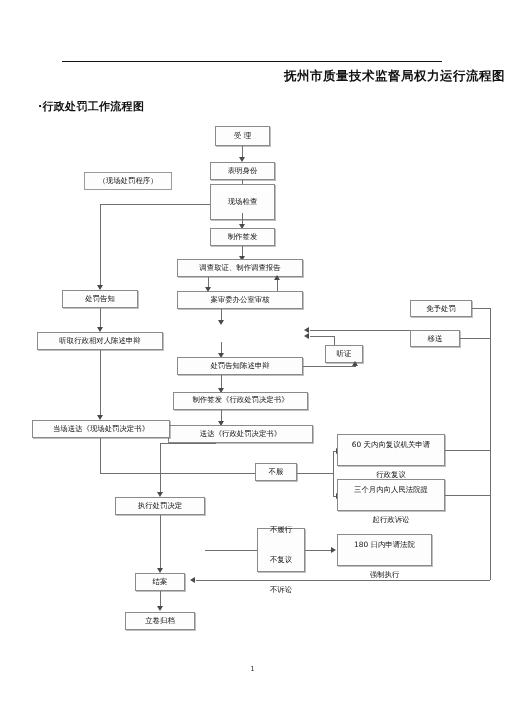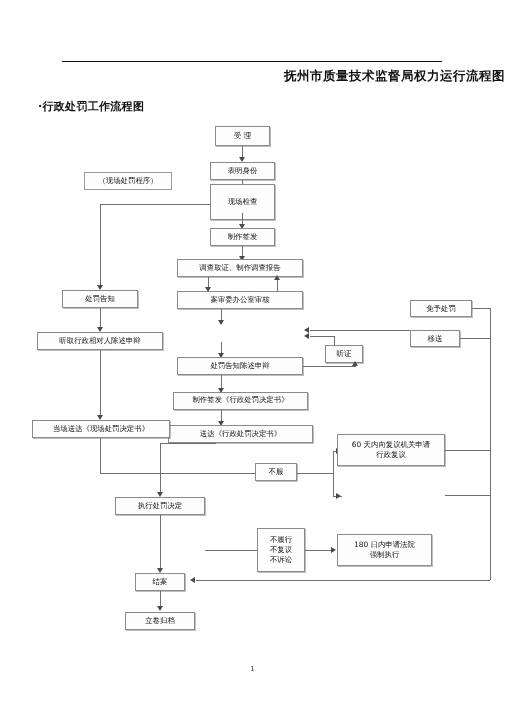--- a/index.html
+++ b/index.html
@@ -28,21 +28,21 @@
     background:#fdfdfd;
     font-size:7.4px;line-height:1.35;
     color:#111;
     display:flex;align-items:center;justify-content:center;
     text-align:center;
     padding:1px 2px;
     box-shadow:1px 1px 0 rgba(0,0,0,.25);
   }
   .node.plain{box-shadow:none;border-color:#9a9a9a;}
   .node.ml{flex-direction:column;}
-  .node .ln{display:block;width:100%;}
+  .node .ln{display:block;width:100%;margin-top:20px;}
 
   
   .ln-v,.ln-h{position:absolute;background:#6f6f6f;}
   .ln-v{width:1px;}
   .ln-h{height:1px;}
 
   .arw{position:absolute;width:0;height:0;}
   .arw.down{border-left:3px solid transparent;border-right:3px solid transparent;border-top:5px solid #4a4a4a;}
   .arw.up{border-left:3px solid transparent;border-right:3px solid transparent;border-bottom:5px solid #4a4a4a;}
   .arw.right{border-top:3px solid transparent;border-bottom:3px solid transparent;border-left:5px solid #4a4a4a;}
@@ -164,20 +164,24 @@
   <div class="ln-v" style="left:333px;top:451px;height:45px;"></div>
   <div class="ln-h" style="left:333px;top:451px;width:9px;"></div>
   <div class="arw right" style="left:336px;top:448px;"></div>
   <div class="ln-h" style="left:333px;top:496px;width:9px;"></div>
   <div class="arw right" style="left:336px;top:493px;"></div>
 
   <div class="node ml" style="left:337px;top:434px;width:108px;height:32px;">
     <span class="ln">60 天内向复议机关申请</span>
     <span class="ln">行政复议</span>
   </div>
+  <div class="node ml" style="left:337px;top:479px;width:108px;height:32px;">
+    <span class="ln">三个月内向人民法院提</span>
+    <span class="ln">起行政诉讼</span>
+  </div>
 
   <div class="ln-h" style="left:445px;top:450px;width:45px;"></div>
   <div class="ln-h" style="left:445px;top:495px;width:45px;"></div>
 
   <div class="node ml" style="left:257px;top:528px;width:48px;height:44px;">
     <span class="ln">不履行</span>
     <span class="ln">不复议</span>
     <span class="ln">不诉讼</span>
   </div>
   <div class="ln-h" style="left:205px;top:550px;width:52px;"></div>

